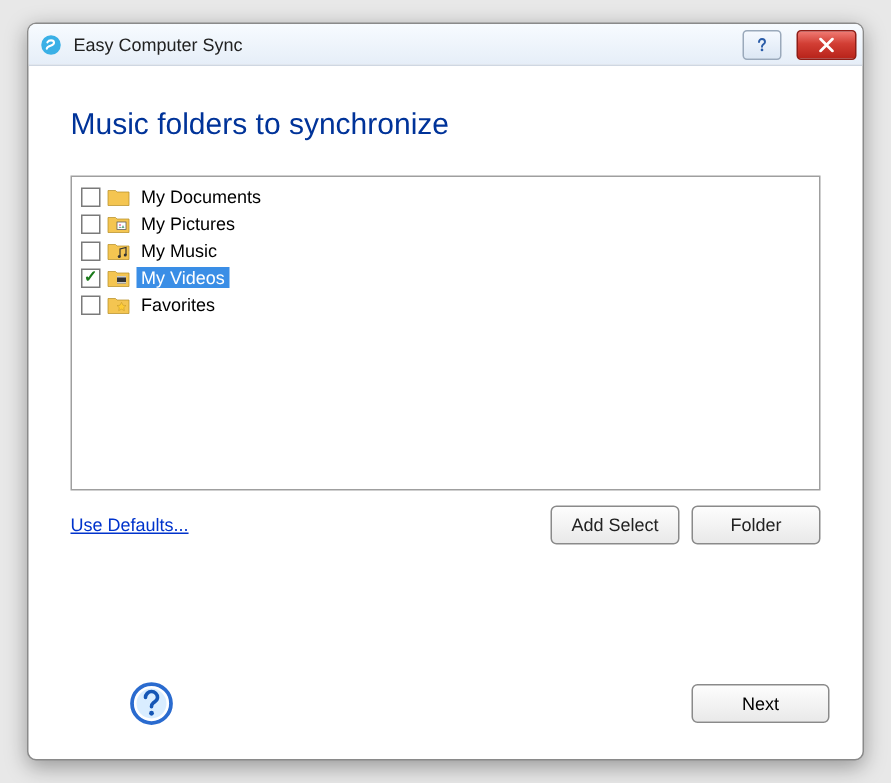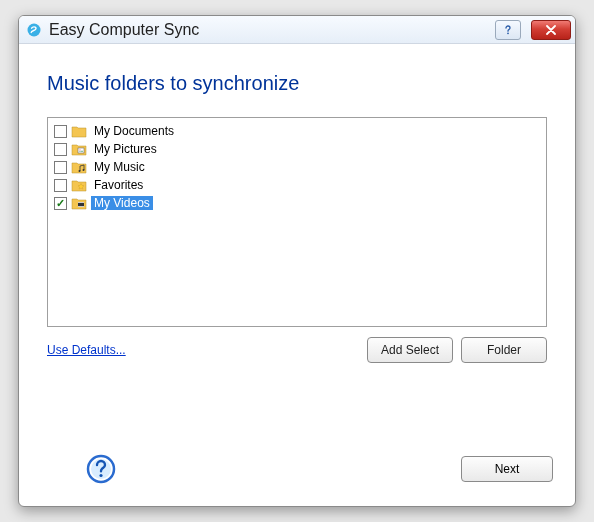--- a/index.html
+++ b/index.html
@@ -31,21 +31,21 @@
     align-items: center;
     padding: 0 0 0 6px;
     gap: 6px;
   }
   .app-icon {
     width: 18px; height: 18px;
     display: flex; align-items: center; justify-content: center;
   }
   .app-icon svg { display: block; }
   .title-text {
-    font-size: 16px;
+    font-size: 12px;
     color: #222;
   }
   .titlebar-spacer { flex: 1; }
   .titlebar-btn {
     height: 20px;
     border: 1px solid #9aa9bb;
     border-radius: 3px;
     display: flex; align-items: center; justify-content: center;
     margin-right: 4px;
     background: linear-gradient(#f5f9ff,#dce7f4);
@@ -223,40 +223,40 @@
             <svg width="16" height="14" viewBox="0 0 16 14">
               <path d="M1 3h5l1 1h8v9H1z" fill="#f4c551" stroke="#b8902a" stroke-width="0.5"></path>
               <path d="M9 11V6l4-1v5" stroke="#333" stroke-width="0.8" fill="none"></path>
               <circle cx="8.5" cy="11" r="1" fill="#333"></circle>
               <circle cx="12.5" cy="10" r="1" fill="#333"></circle>
             </svg>
           </span>
           <span class="label">My Music</span>
         </div>
         <div class="item">
-          <span class="cb"></span>
-          <span class="folder-icon">
-            <svg width="16" height="14" viewBox="0 0 16 14">
-              <path d="M1 3h5l1 1h8v9H1z" fill="#f4c551" stroke="#b8902a" stroke-width="0.5"></path>
-              <path d="M10 5.5l1 2 2 .2-1.5 1.4.4 2-1.9-1-1.9 1 .4-2L7 7.7l2-.2z" fill="#ffcc33" stroke="#b8902a" stroke-width="0.3"></path>
-            </svg>
-          </span>
-          <span class="label">Favorites</span>
-        </div>
-        <div class="item">
           <span class="cb checked"></span>
           <span class="folder-icon">
             <svg width="16" height="14" viewBox="0 0 16 14">
               <path d="M1 3h5l1 1h8v9H1z" fill="#f4c551" stroke="#b8902a" stroke-width="0.5"></path>
               <rect x="7" y="6" width="6" height="5" fill="#333"></rect>
               <rect x="7" y="6" width="6" height="1" fill="#ccc"></rect>
               <rect x="7" y="10" width="6" height="1" fill="#ccc"></rect>
             </svg>
           </span>
           <span class="label selected">My Videos</span>
+        </div>
+        <div class="item">
+          <span class="cb"></span>
+          <span class="folder-icon">
+            <svg width="16" height="14" viewBox="0 0 16 14">
+              <path d="M1 3h5l1 1h8v9H1z" fill="#f4c551" stroke="#b8902a" stroke-width="0.5"></path>
+              <path d="M10 5.5l1 2 2 .2-1.5 1.4.4 2-1.9-1-1.9 1 .4-2L7 7.7l2-.2z" fill="#ffcc33" stroke="#b8902a" stroke-width="0.3"></path>
+            </svg>
+          </span>
+          <span class="label">Favorites</span>
         </div>
       </div>
 
     <div class="below-list">
       <span class="link">Use Defaults...</span>
       <span style="flex:1"></span>
       <div class="btn-row">
         <div class="btn">Add Select</div>
         <div class="btn">Folder</div>
       </div>

